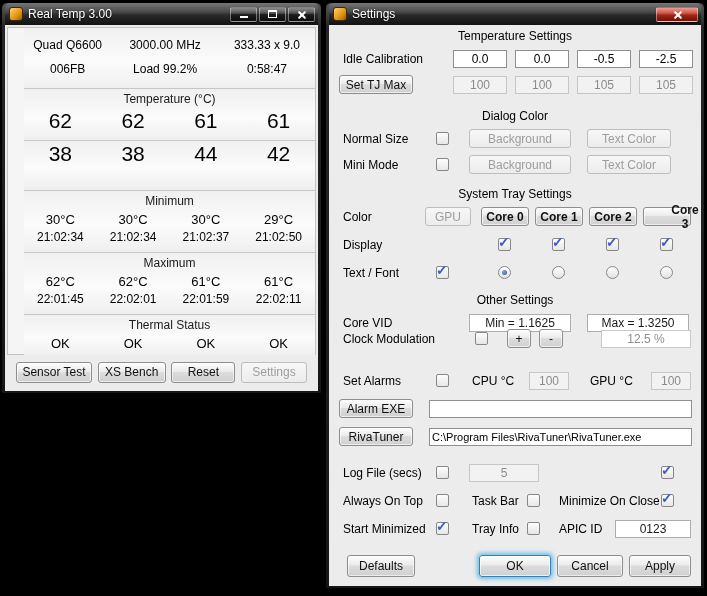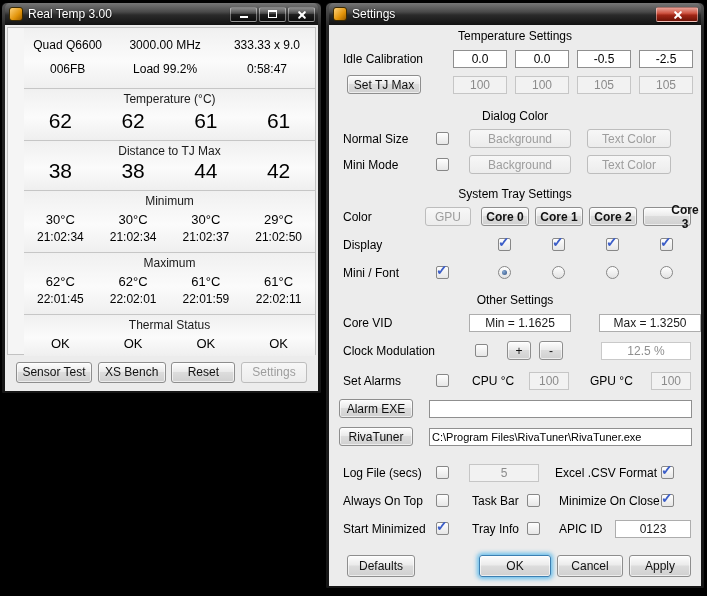--- a/index.html
+++ b/index.html
@@ -120,21 +120,20 @@
           <div class="sec-header">Temperature (°C)</div>
           <div class="grid4 bigvals">
             <span>62</span>
             <span>62</span>
             <span>61</span>
             <span>61</span>
           </div>
         </div>
 
         <div class="rsec" style="height:50px;">
-          <div class="sec-header">Distance to TJ Max</div>
           <div class="grid4 bigvals" style="margin-top:1px;">
             <span>38</span>
             <span>38</span>
             <span>44</span>
             <span>42</span>
           </div>
         </div>
 
         <div class="rsec" style="height:62px;">
           <div class="sec-header">Minimum</div>
@@ -205,21 +204,21 @@
 
       <div class="srow" style="top:24px;">
         <span class="lbl" style="left:14px;">Idle Calibration</span>
         <input class="tb" style="left: 124px; width: 54px;" value="0.0">
         <input class="tb" style="left: 186px; width: 54px;" value="0.0">
         <input class="tb" style="left: 248px; width: 54px;" value="-0.5">
         <input class="tb" style="left: 310px; width: 54px;" value="-2.5">
       </div>
 
       <div class="srow" style="top:50px;">
-        <button class="btn" style="left:10px; width:74px;margin-left:8px;">Set TJ Max</button>
+        <button class="btn" style="left:10px; width:74px;">Set TJ Max</button>
         <input class="tb disabled" style="left: 124px; width: 54px;" value="100">
         <input class="tb disabled" style="left: 186px; width: 54px;" value="100">
         <input class="tb disabled" style="left: 248px; width: 54px;" value="105">
         <input class="tb disabled" style="left: 310px; width: 54px;" value="105">
       </div>
 
       <div class="ghdr" style="top:84px;">Dialog Color</div>
 
       <div class="srow" style="top:104px;">
         <span class="lbl" style="left:14px;">Normal Size</span>
@@ -248,37 +247,37 @@
 
       <div class="srow" style="top:210px;">
         <span class="lbl" style="left:14px;">Display</span>
         <span class="cb on" style="left:169px;"></span>
         <span class="cb on" style="left:223px;"></span>
         <span class="cb on" style="left:277px;"></span>
         <span class="cb on" style="left:331px;"></span>
       </div>
 
       <div class="srow" style="top:238px;">
-        <span class="lbl" style="left:14px;">Mini / Font</span>
+        <span class="lbl" style="left:14px;">Text / Font</span>
         <span class="cb on" style="left:107px;"></span>
         <span class="radio on" style="left:169px;"></span>
         <span class="radio" style="left:223px;"></span>
         <span class="radio" style="left:277px;"></span>
         <span class="radio" style="left:331px;"></span>
       </div>
 
       <div class="ghdr" style="top:268px;">Other Settings</div>
 
       <div class="srow" style="top:288px;">
         <span class="lbl" style="left:14px;">Core VID</span>
         <span class="box" style="left:140px; width:102px;">Min = 1.1625</span>
-        <span class="box" style="left:270px; width:102px;">Max = 1.3250</span>
-      </div>
-
-      <div class="srow" style="top:316px;padding-left:40px;">
+        <span class="box" style="left:258px; width:102px;">Max = 1.3250</span>
+      </div>
+
+      <div class="srow" style="top:304px;padding-left:40px;">
         <span class="lbl" style="left:14px;">Clock Modulation</span>
         <span class="cb" style="left:146px;"></span>
         <button class="btn" style="left:178px; width:24px;">+</button>
         <button class="btn" style="left:210px; width:24px;">-</button>
         <span class="box disabled" style="left:272px; width:90px;">12.5 %</span>
       </div>
 
       <div class="srow" style="top:346px;">
         <span class="lbl" style="left:14px;">Set Alarms</span>
         <span class="cb" style="left:107px;"></span>
@@ -295,21 +294,20 @@
 
       <div class="srow" style="top:402px;">
         <button class="btn" style="left:10px; width:74px;">RivaTuner</button>
         <input class="tb left" style="left: 100px; width: 263px;" value="C:\Program Files\RivaTuner\RivaTuner.exe">
       </div>
 
       <div class="srow" style="top:438px;">
         <span class="lbl" style="left:14px;">Log File (secs)</span>
         <span class="cb" style="left:107px;"></span>
         <input class="tb disabled" style="left: 140px; width: 70px;" value="5">
-        <span class="lbl" style="left:226px;">Excel .CSV Format</span>
         <span class="cb on" style="left:332px;"></span>
       </div>
 
       <div class="srow" style="top:466px;">
         <span class="lbl" style="left:14px;">Always On Top</span>
         <span class="cb" style="left:107px;"></span>
         <span class="lbl" style="left:143px;">Task Bar</span>
         <span class="cb" style="left:198px;"></span>
         <span class="lbl" style="left:230px;">Minimize On Close</span>
         <span class="cb on" style="left:332px;"></span>

